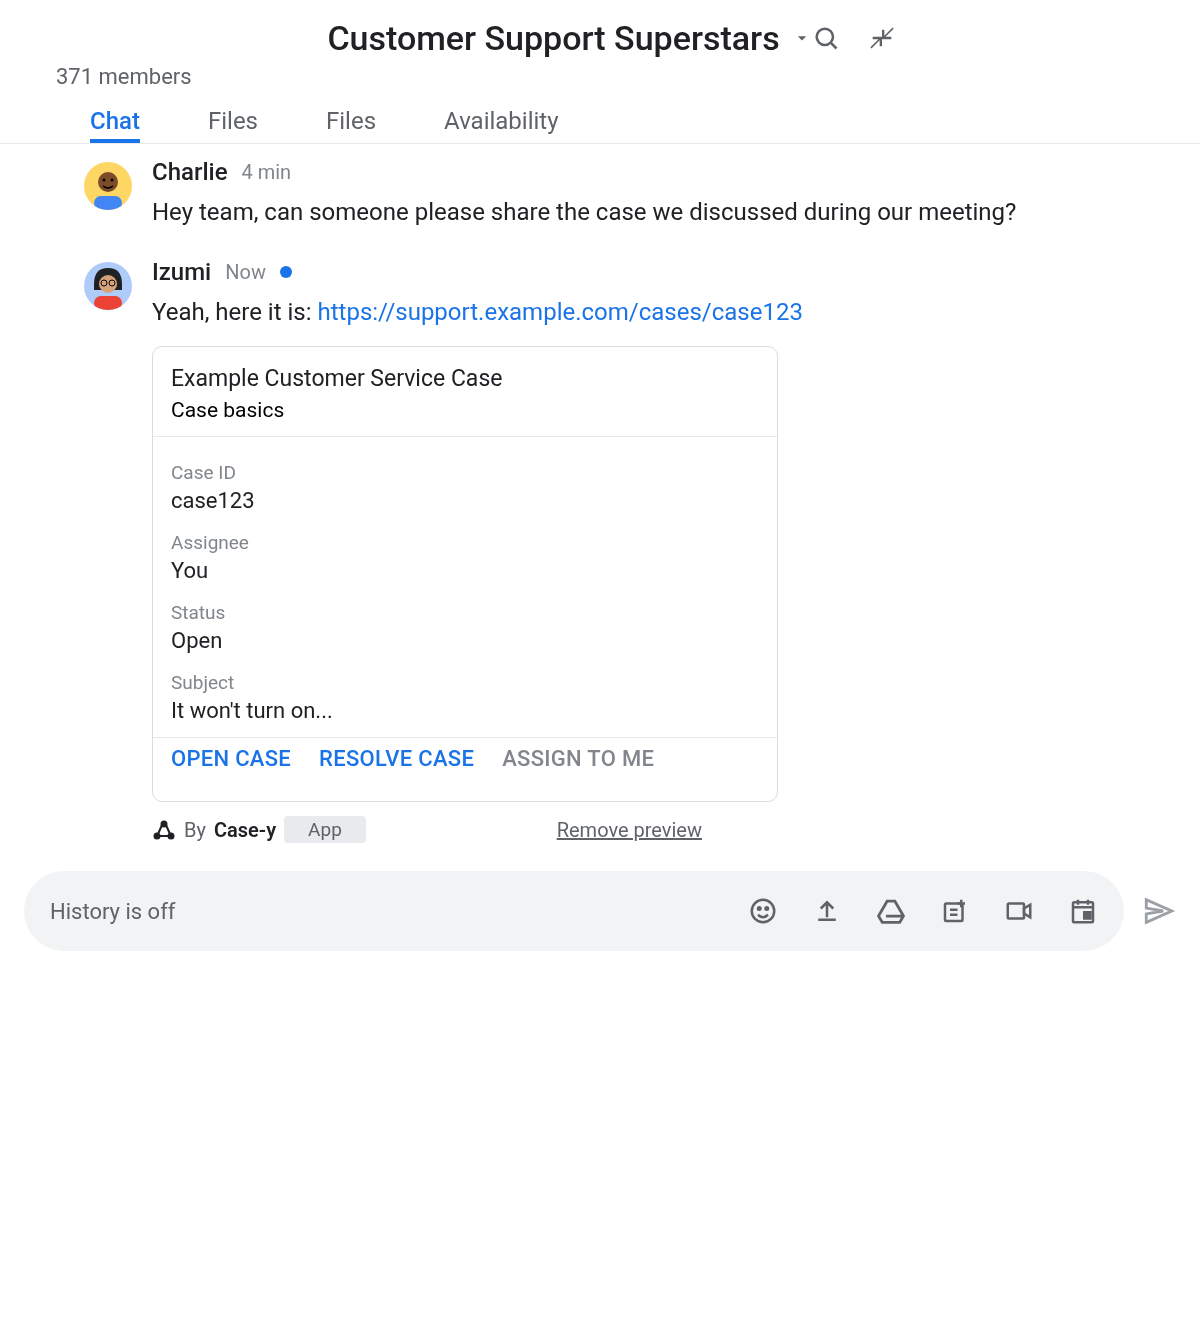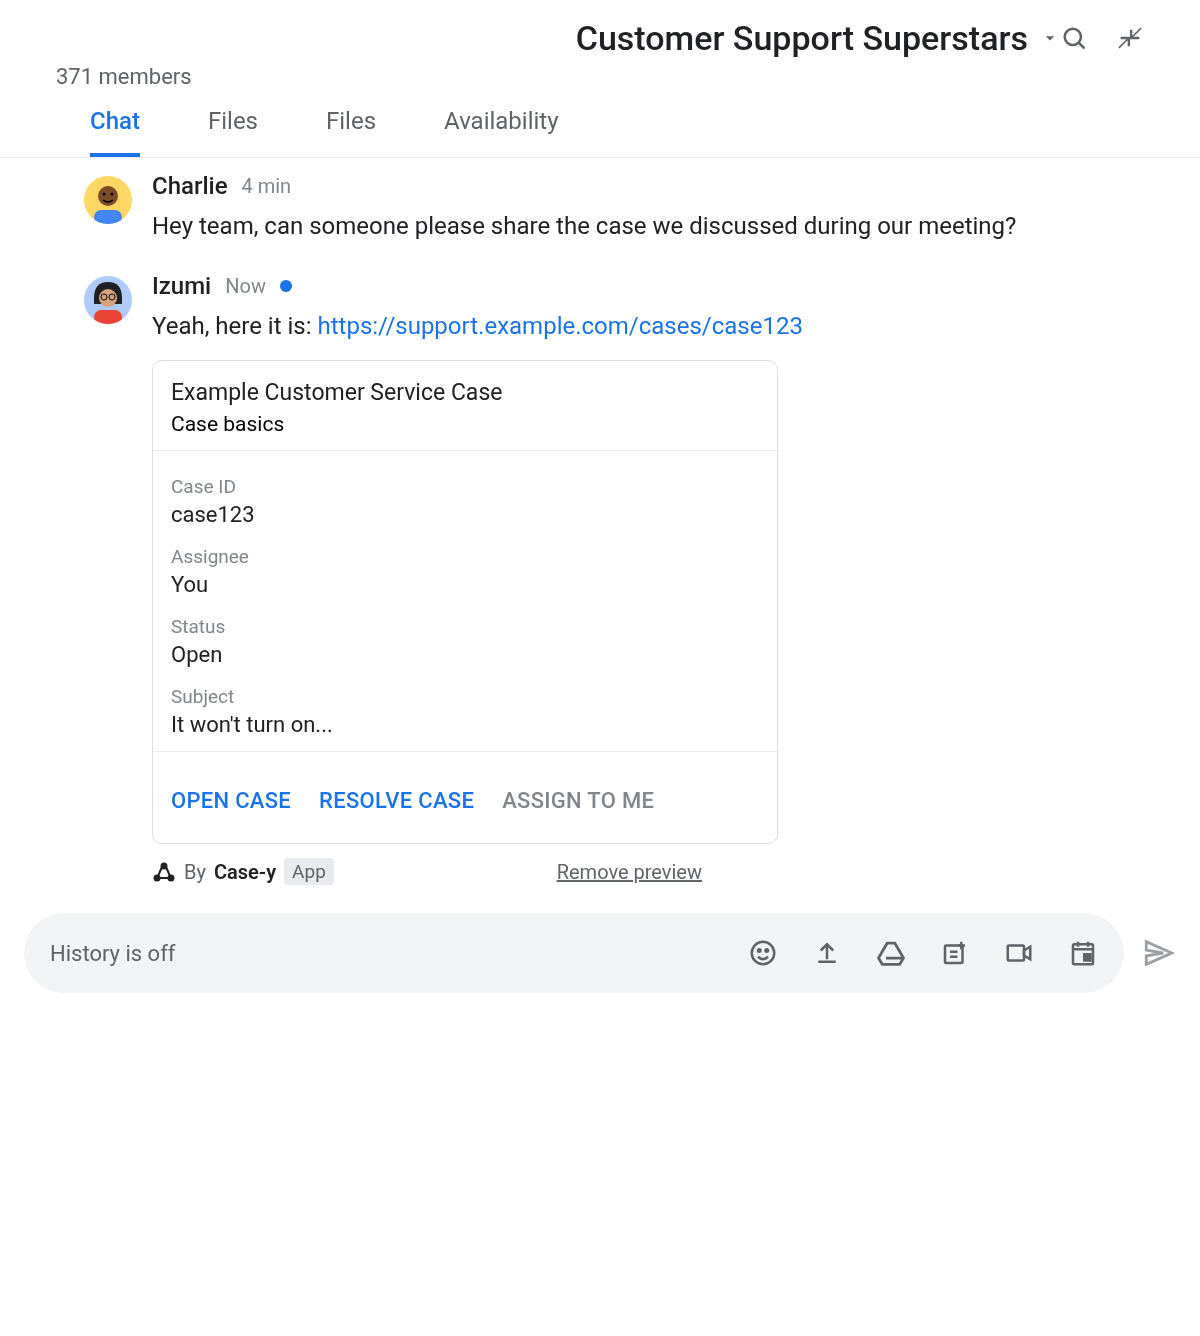--- a/index.html
+++ b/index.html
@@ -10,21 +10,21 @@
     width: 1200px;
     height: 1336px;
     overflow: hidden;
   }
   .header {
     padding: 18px 56px 0 56px;
   }
   .title-row {
     display: flex;
     align-items: center;
-    justify-content: flex-end;
+    justify-content: center;
     margin-left: 23px;
   }
   .title-left {
     display: flex;
     align-items: center;
     gap: 12px;
   }
   .space-title {
     font-size: 34px;
     font-weight: 500;
@@ -44,21 +44,21 @@
     margin-top: 6px;
   }
   .tabs {
     display: flex;
     gap: 68px;
     padding: 18px 56px 0 90px;
     border-bottom: 1px solid #e8eaed;
     font-size: 24px;
   }
   .tab {
-    padding-bottom: 18px;
+    padding-bottom: 4px;
     color: #5f6368;
     cursor: pointer;
   }
   .tab.active {
     color: #1a73e8;
     border-bottom: 4px solid #1a73e8;
     font-weight: 500;
   }
   .messages {
     padding: 14px 56px 0 84px;
@@ -133,21 +133,21 @@
     font-size: 19px;
     color: #80868b;
     margin-bottom: 4px;
   }
   .field-value {
     font-size: 22px;
     color: #202124;
   }
   .card-actions {
     border-top: 1px solid #e8eaed;
-    padding: 36px 18px 30px 18px;
+    padding: 8px 18px 30px 18px;
     display: flex;
     gap: 28px;
     font-size: 22px;
     font-weight: 500;
   }
   .action-btn { color: #1a73e8; cursor: pointer; letter-spacing: 0.3px; }
   .action-btn.disabled { color: #80868b; }
   .card-footer {
     display: flex;
     justify-content: space-between;
@@ -159,21 +159,21 @@
   .byline {
     display: flex;
     align-items: center;
     gap: 8px;
     color: #5f6368;
   }
   .app-name { font-weight: 600; color: #202124; }
   .app-badge {
     background: #e8eaed;
     color: #5f6368;
-    padding: 2px 8px;
+    padding: 2px 24px;
     border-radius: 4px;
     font-size: 19px;
   }
   .remove-link {
     color: #5f6368;
     text-decoration: underline;
     cursor: pointer;
   }
   .composer-row {
     display: flex;

